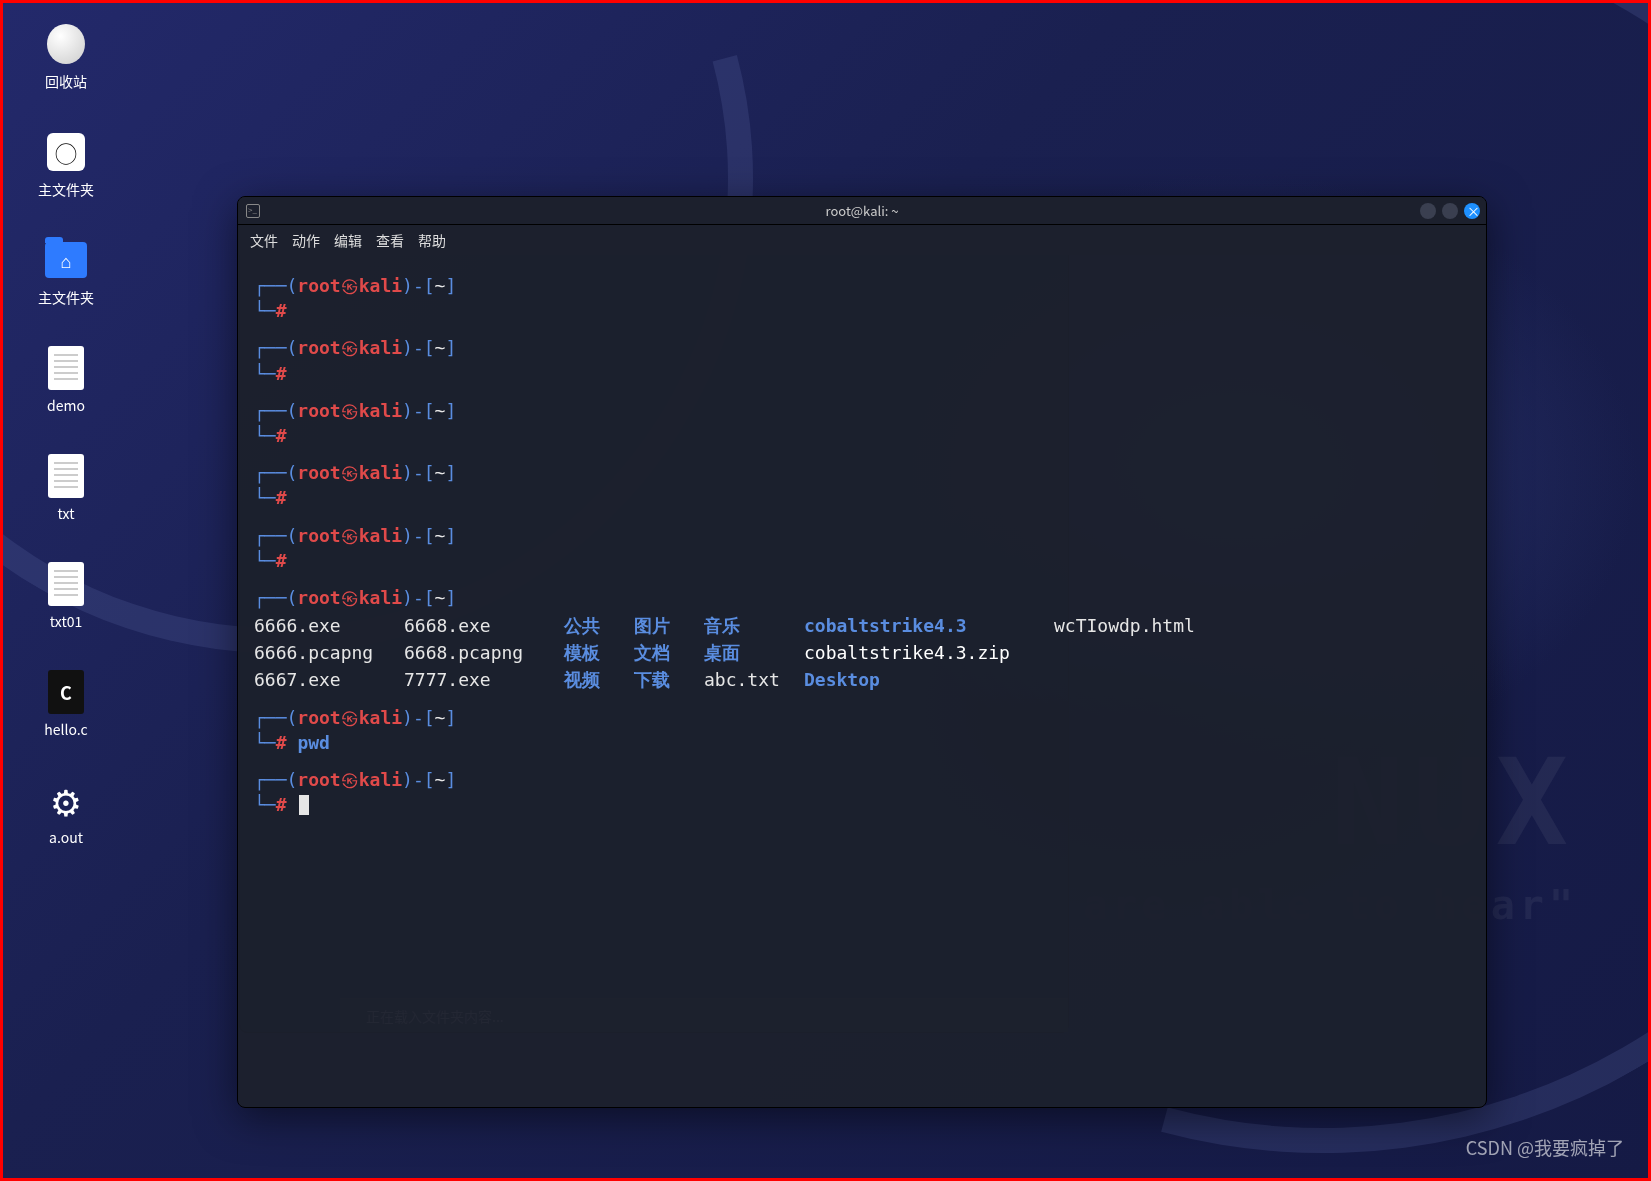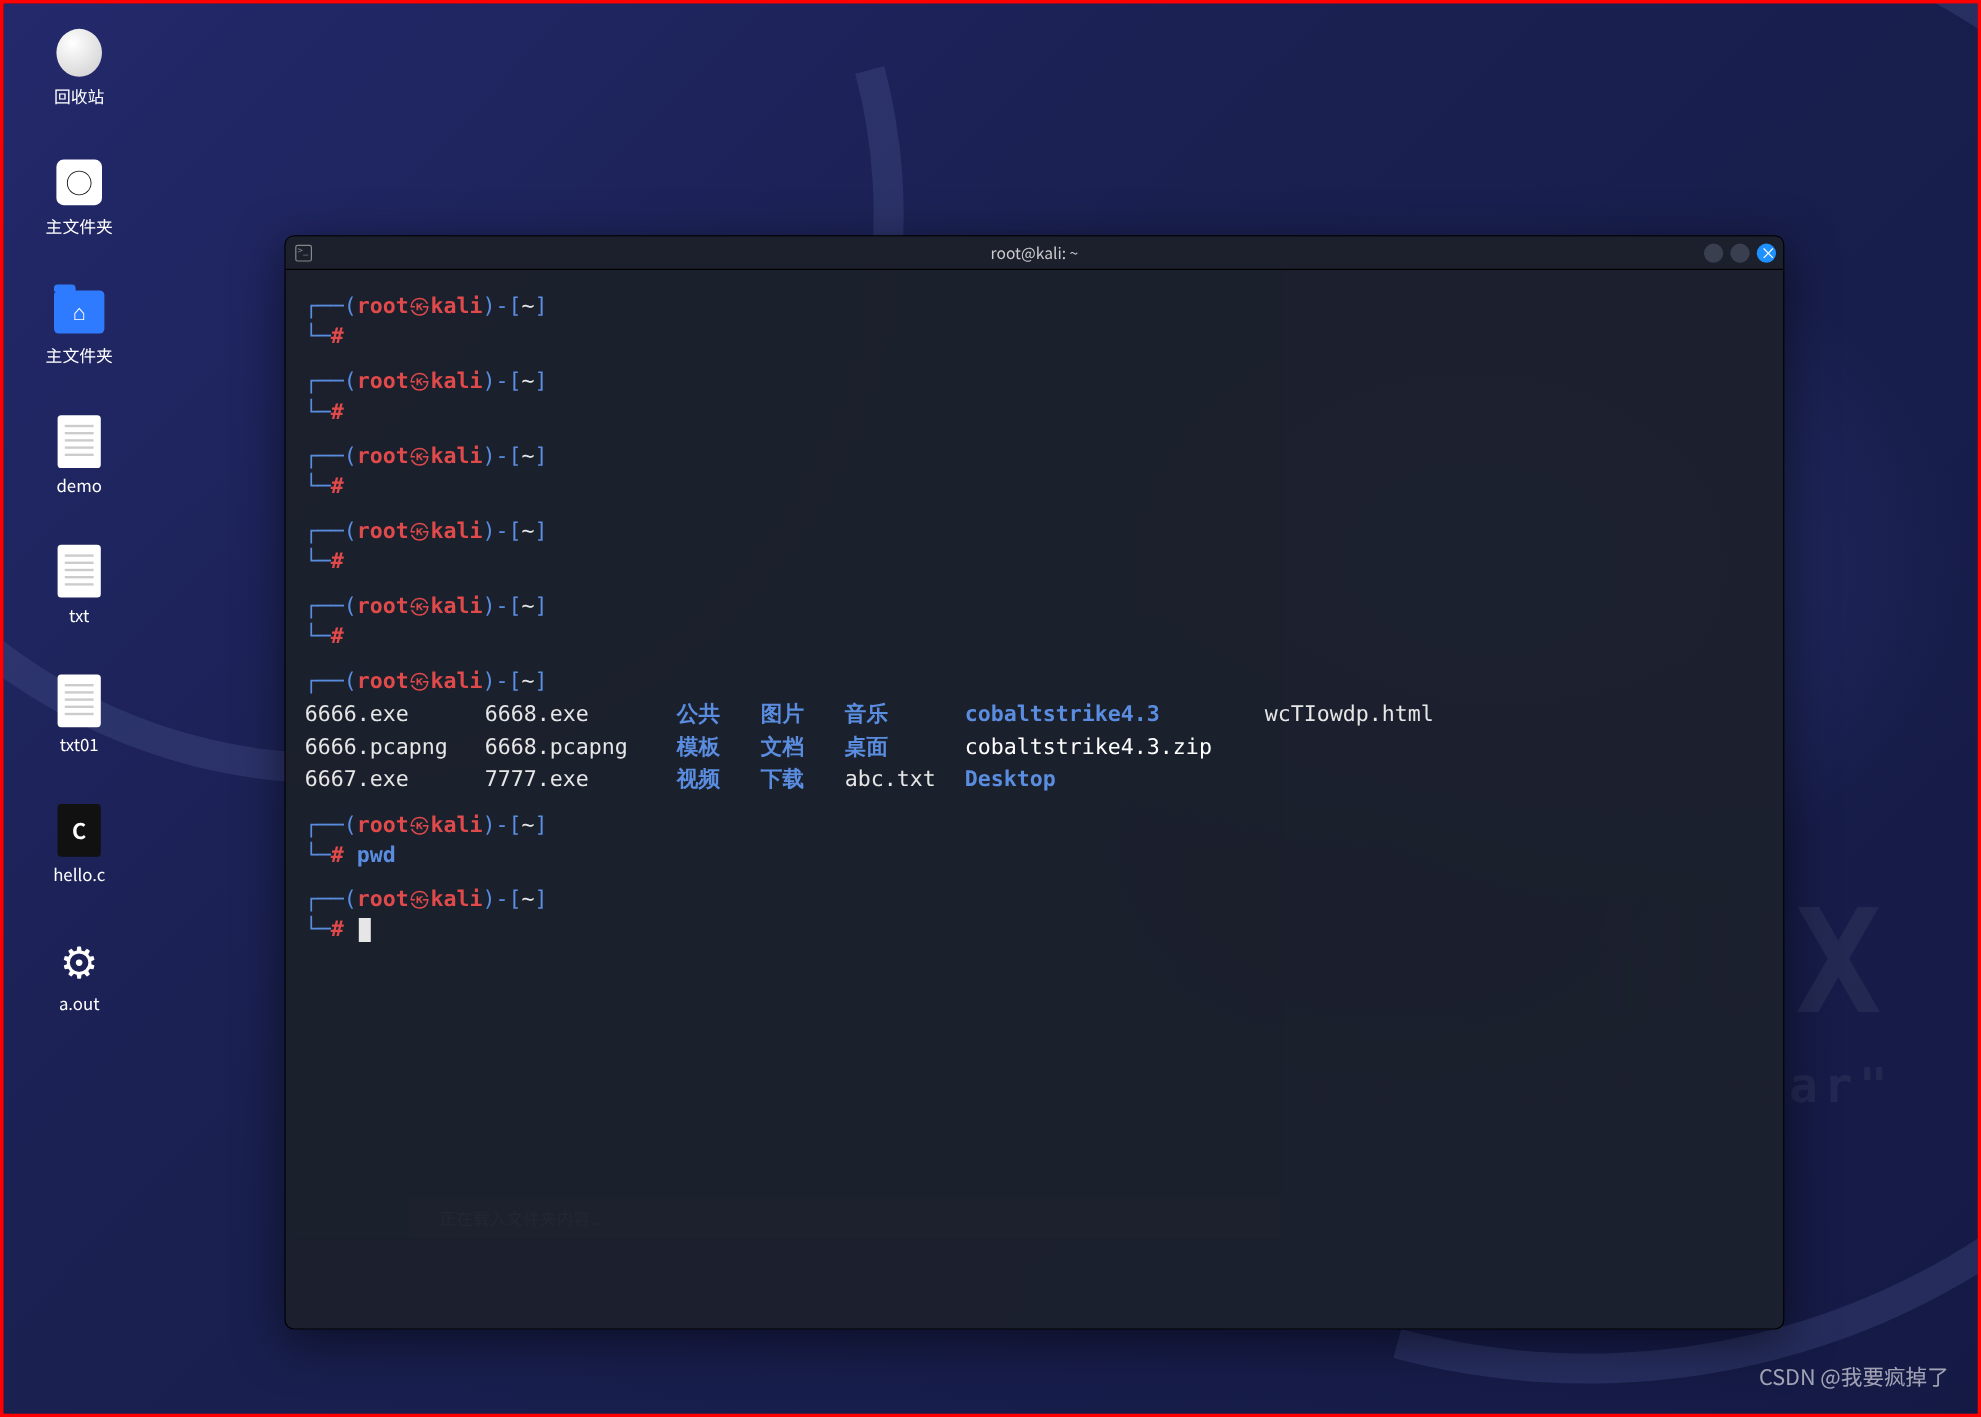--- a/index.html
+++ b/index.html
@@ -294,20 +294,27 @@
 
 <div class="terminal-window">
   <div class="title-bar">
     <div class="title-icon"></div>
     <div class="title">root@kali: ~</div>
     <div class="controls">
       <span></span>
       <span></span>
       <span class="close"></span>
     </div>
+  </div>
+  <div class="menu-bar">
+    <span>文件</span>
+    <span>动作</span>
+    <span>编辑</span>
+    <span>查看</span>
+    <span>帮助</span>
   </div>
   <div class="terminal-body">
 
     <div class="prompt-block">
       <div class="p-line1"><span class="c-blue">┌──</span><span class="c-blue">(</span><span class="c-red">root</span><span class="c-skull">㉿</span><span class="c-red">kali</span><span class="c-blue">)</span><span class="c-blue">-</span><span class="c-blue">[</span><span class="c-white">~</span><span class="c-blue">]</span></div>
       <div class="p-line2"><span class="c-blue">└─</span><span class="c-red">#</span></div>
     </div>
     <div class="prompt-block">
       <div class="p-line1"><span class="c-blue">┌──</span><span class="c-blue">(</span><span class="c-red">root</span><span class="c-skull">㉿</span><span class="c-red">kali</span><span class="c-blue">)</span><span class="c-blue">-</span><span class="c-blue">[</span><span class="c-white">~</span><span class="c-blue">]</span></div>
       <div class="p-line2"><span class="c-blue">└─</span><span class="c-red">#</span></div>

